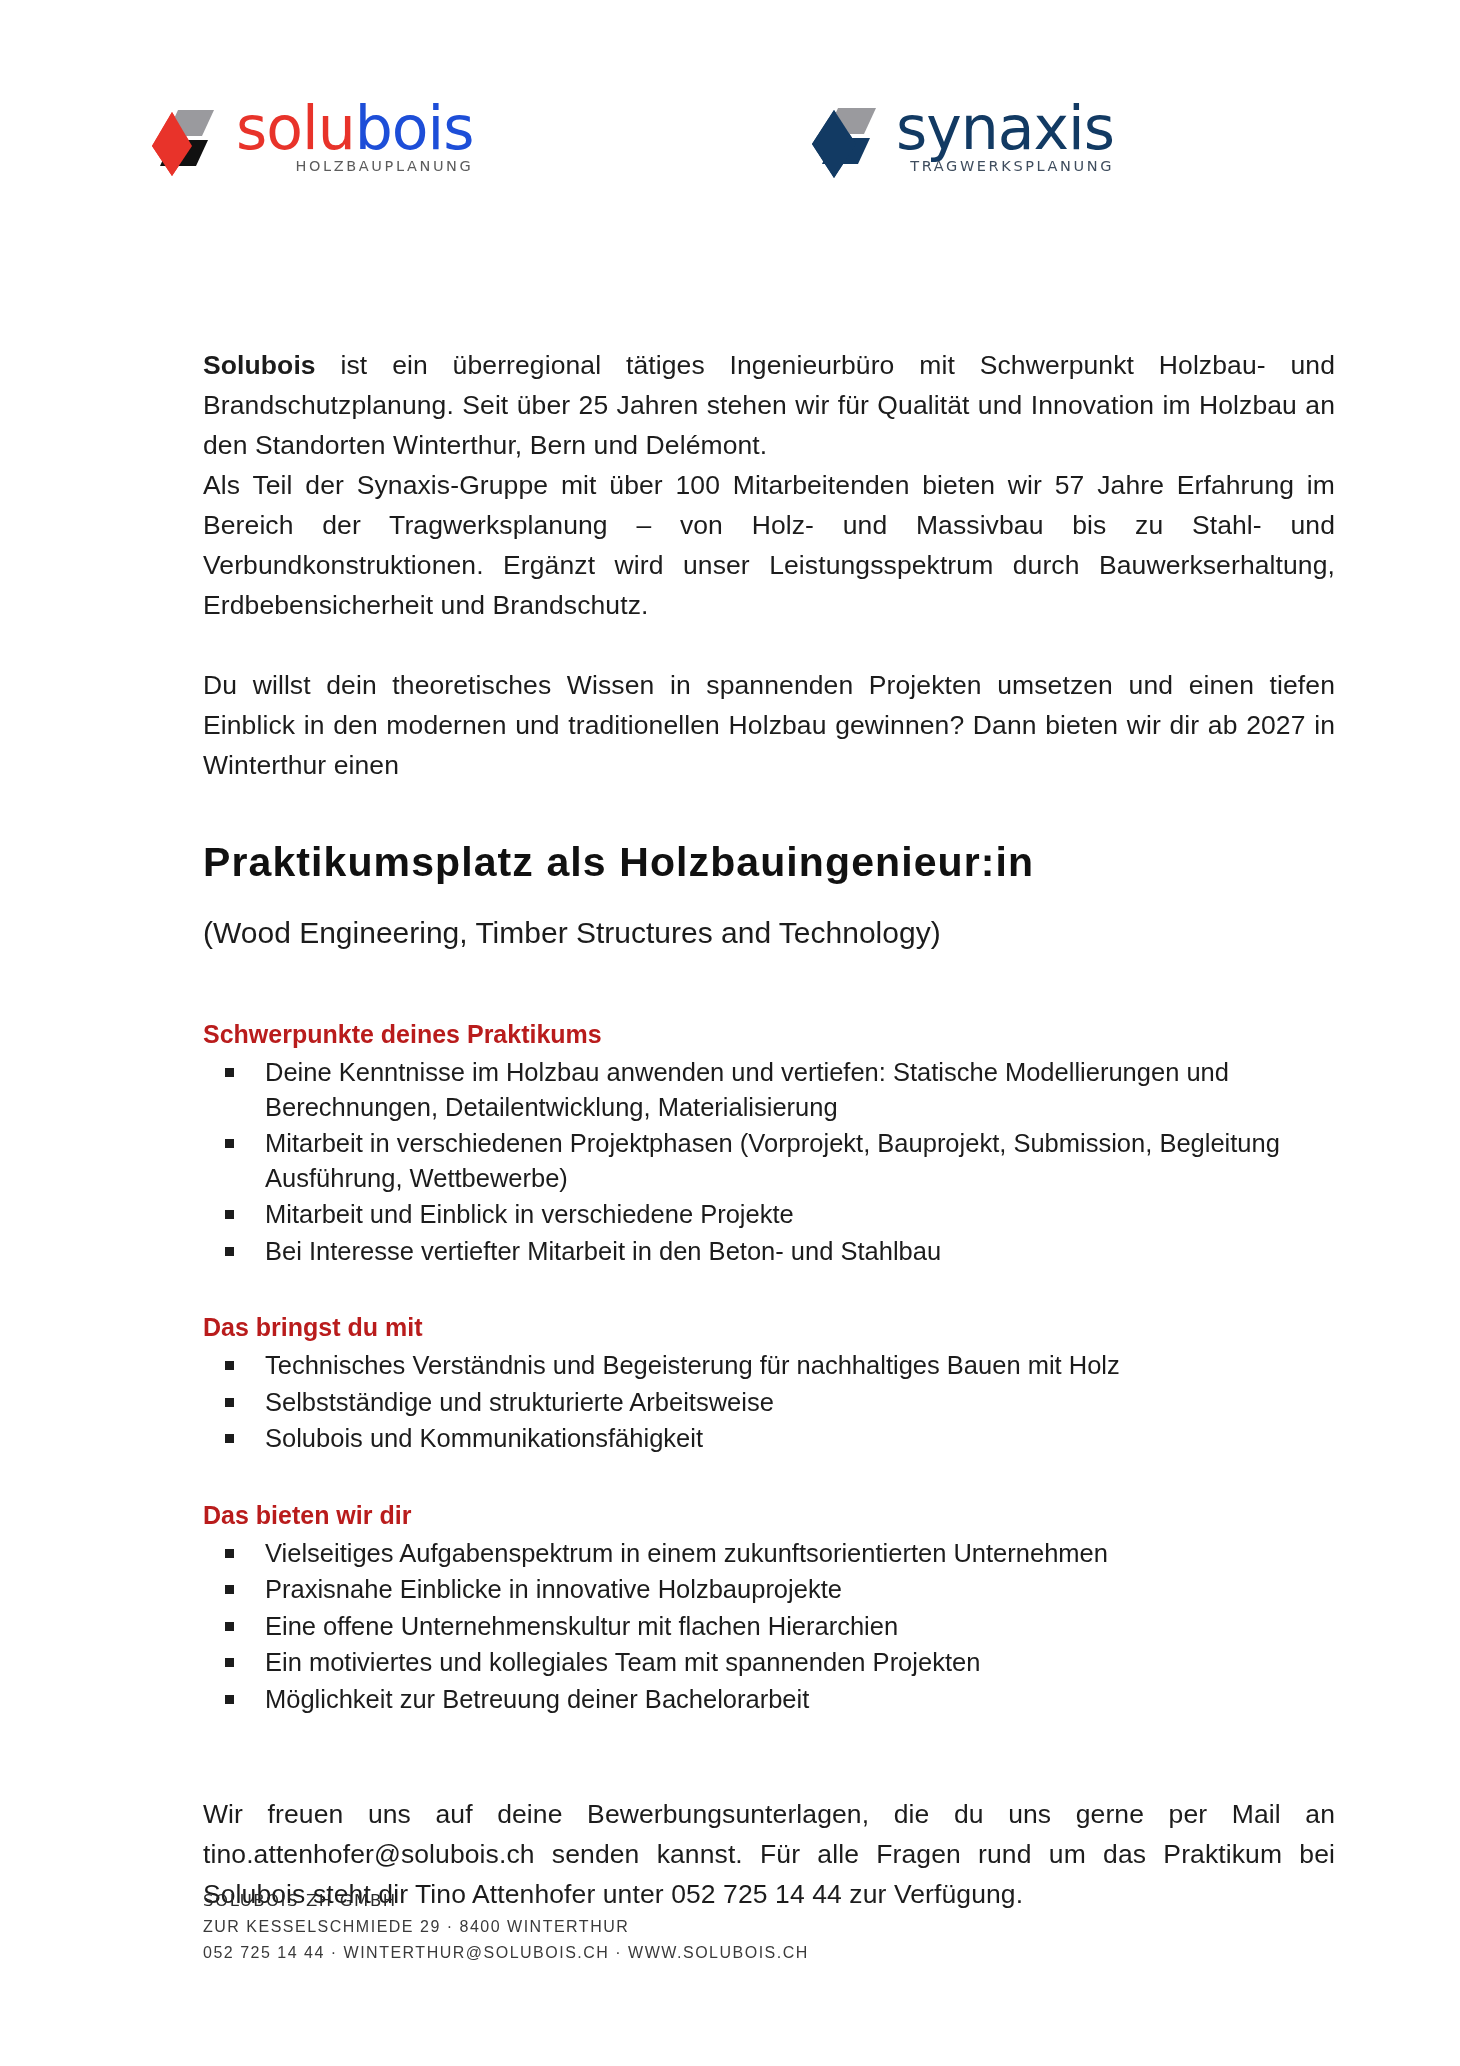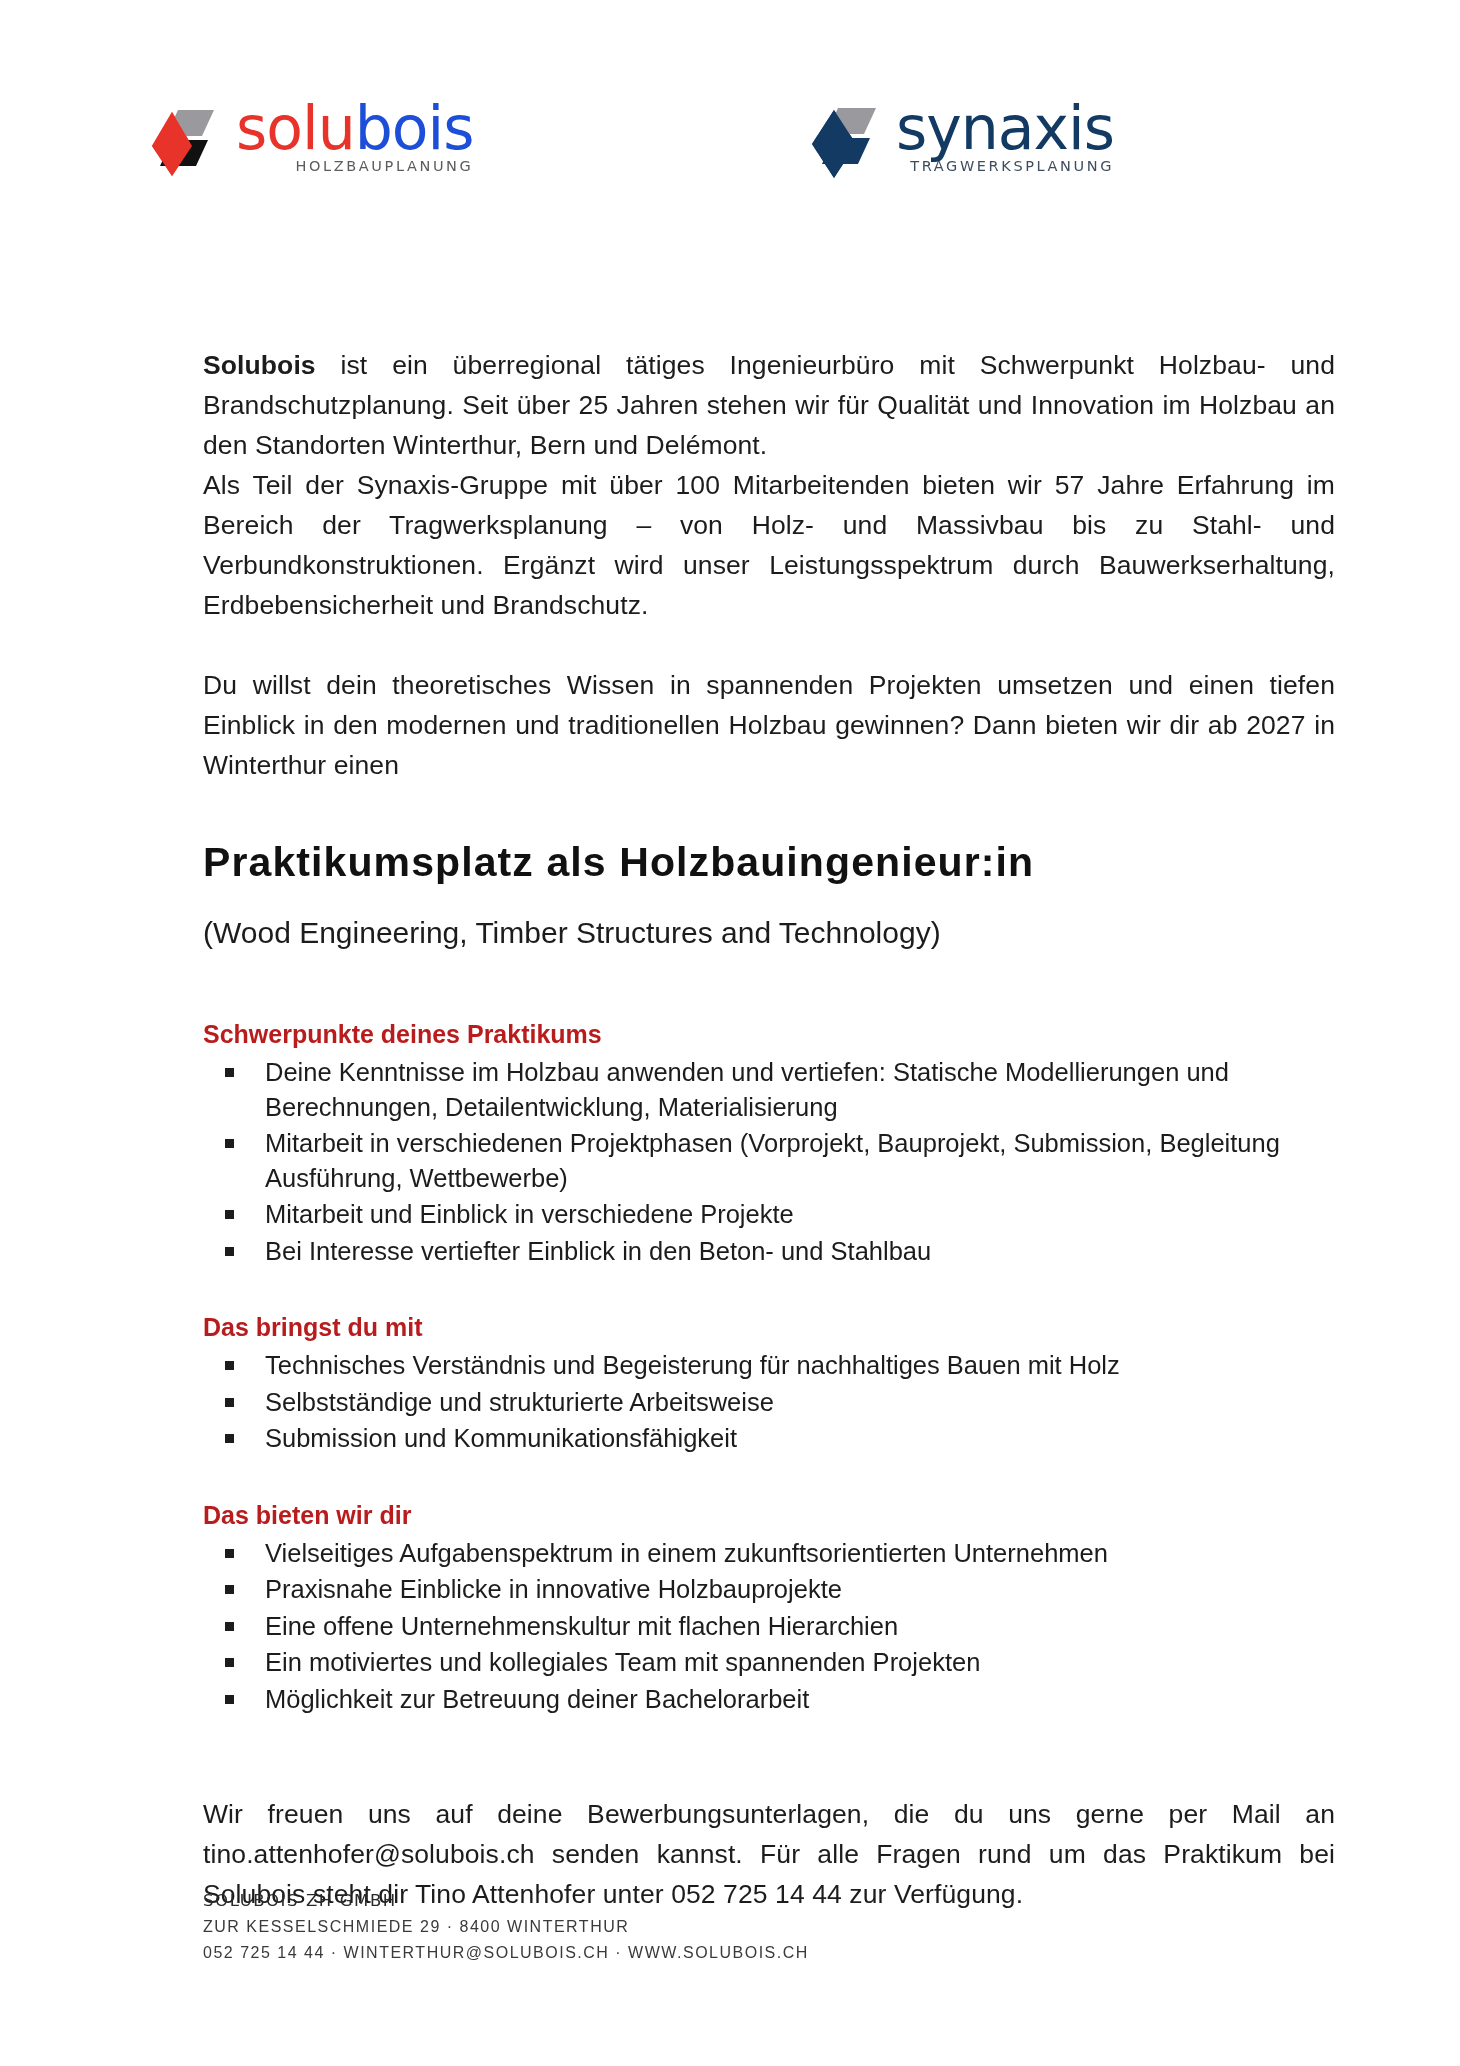--- a/index.html
+++ b/index.html
@@ -226,30 +226,30 @@
 
     <h2 class="subhead">(Wood Engineering, Timber Structures and Technology)</h2>
 
     <div class="spacer-lg"></div>
 
     <h3 class="section-title">Schwerpunkte deines Praktikums</h3>
     <ul class="bullets">
       <li><span class="sq"></span><span>Deine Kenntnisse im Holzbau anwenden und vertiefen: Statische Modellierungen und Berechnungen, Detailentwicklung, Materialisierung</span></li>
       <li><span class="sq"></span><span>Mitarbeit in verschiedenen Projektphasen (Vorprojekt, Bauprojekt, Submission, Begleitung Ausführung, Wettbewerbe)</span></li>
       <li><span class="sq"></span><span>Mitarbeit und Einblick in verschiedene Projekte</span></li>
-      <li><span class="sq"></span><span>Bei Interesse vertiefter Einblick in den Beton- und Stahlbau</span></li>
+      <li><span class="sq"></span><span>Bei Interesse vertiefter Mitarbeit in den Beton- und Stahlbau</span></li>
     </ul>
 
     <div class="spacer-sm"></div>
 
     <h3 class="section-title">Das bringst du mit</h3>
     <ul class="bullets">
       <li><span class="sq"></span><span>Technisches Verständnis und Begeisterung für nachhaltiges Bauen mit Holz</span></li>
       <li><span class="sq"></span><span>Selbstständige und strukturierte Arbeitsweise</span></li>
-      <li><span class="sq"></span><span>Submission und Kommunikationsfähigkeit</span></li>
+      <li><span class="sq"></span><span>Solubois und Kommunikationsfähigkeit</span></li>
     </ul>
 
     <div class="spacer-sm"></div>
 
     <h3 class="section-title">Das bieten wir dir</h3>
     <ul class="bullets">
       <li><span class="sq"></span><span>Vielseitiges Aufgabenspektrum in einem zukunftsorientierten Unternehmen</span></li>
       <li><span class="sq"></span><span>Praxisnahe Einblicke in innovative Holzbauprojekte</span></li>
       <li><span class="sq"></span><span>Eine offene Unternehmenskultur mit flachen Hierarchien</span></li>
       <li><span class="sq"></span><span>Ein motiviertes und kollegiales Team mit spannenden Projekten</span></li>

